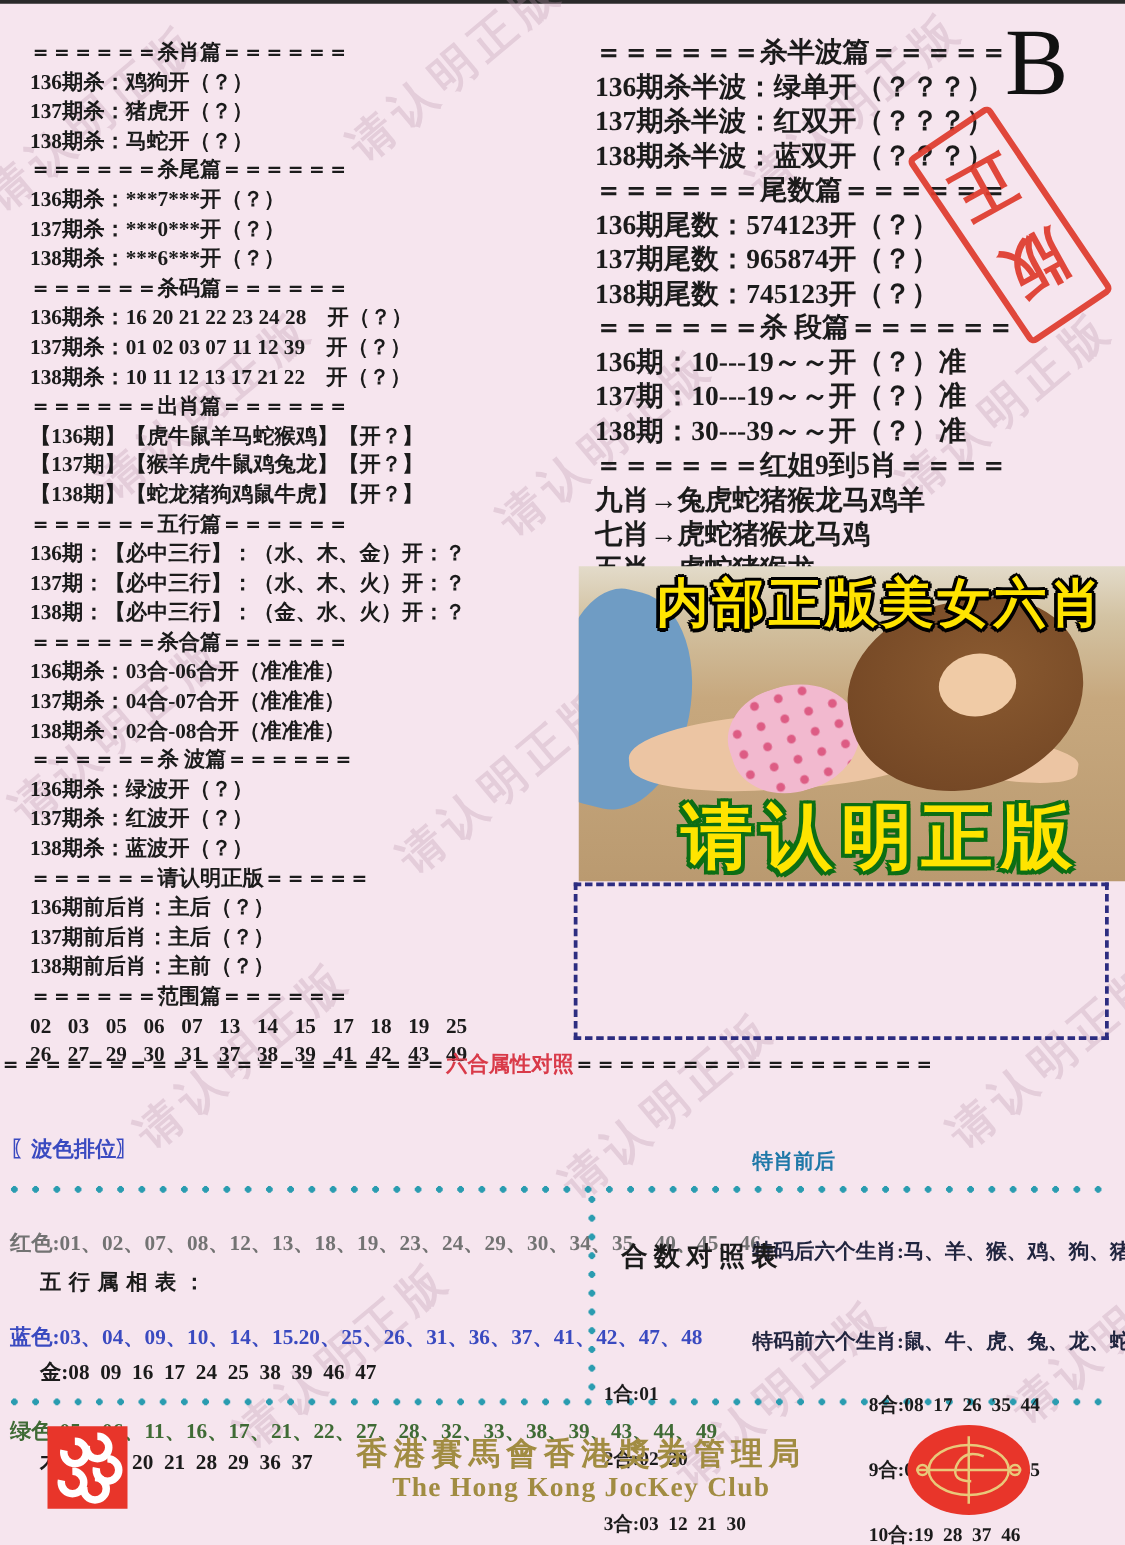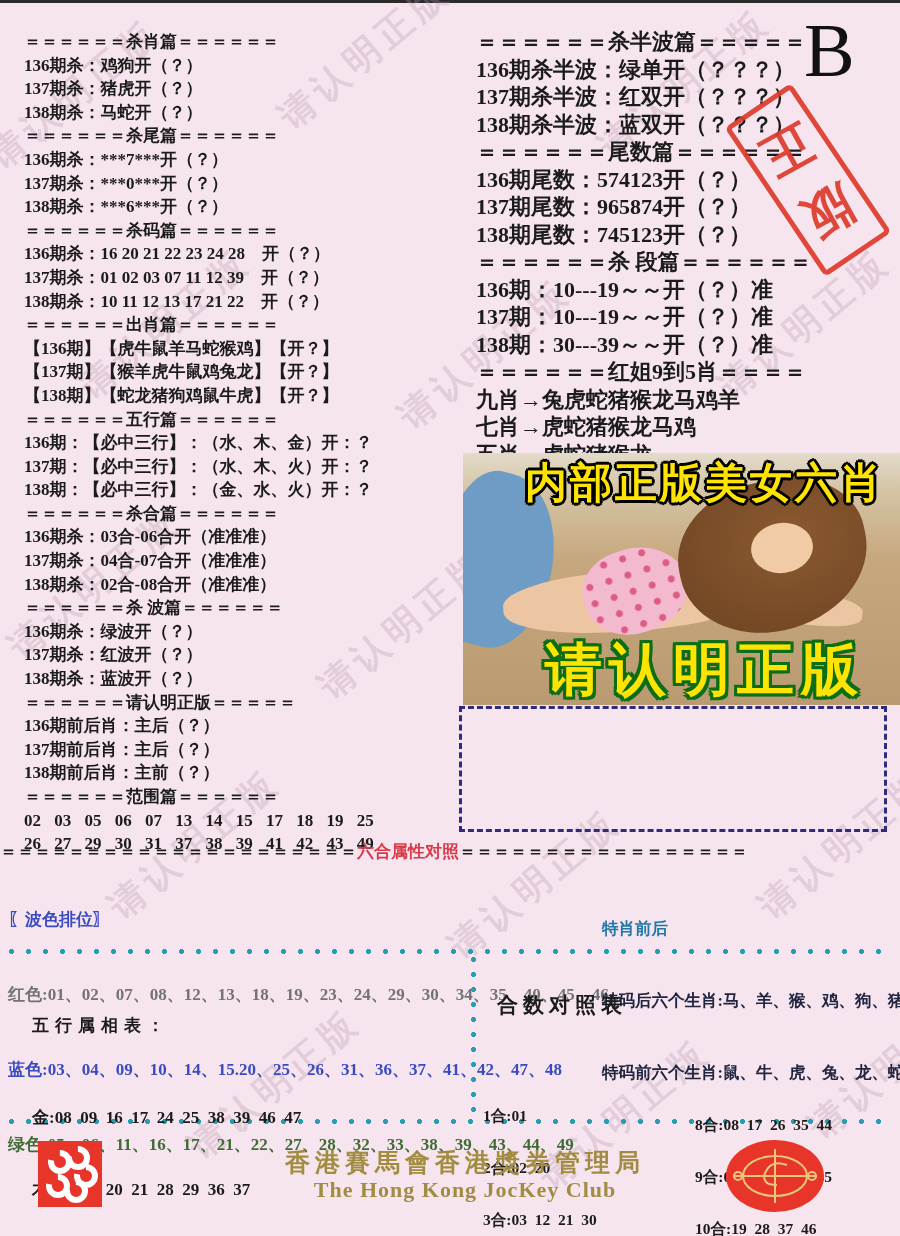--- a/index.html
+++ b/index.html
@@ -66,21 +66,21 @@
   .bose .red { color:#737373; }
   .bose .blue { color:#3a4ac0; }
   .bose .green { color:#3f6b35; }
   .texiao { left:558px; top:869px; font-size:16.5px; line-height:24px; white-space:pre; color:#21253f;margin-left:44px; }
   .texiao .hd { color:#1f78a8; }
   .dot-h { height:7px; background-image:radial-gradient(circle at 3.5px 3.5px,#2a9cb0 0 2.6px,transparent 2.8px); background-size:17px 7px; background-repeat:repeat-x; }
   .dh1 { left:8px; top:948px; width:884px; }
   .dh2 { left:8px; top:1118px; width:884px; }
   .dot-v { left:470px; top:956px; width:7px; height:162px; background-image:radial-gradient(circle at 3.5px 3.5px,#2a9cb0 0 2.6px,transparent 2.8px); background-size:7px 15px; background-repeat:repeat-y; }
   .wuxing { left:32px; top:966px; font-size:17px; line-height:24px; white-space:pre; }
-  .wuxing .title { letter-spacing:6px; margin-bottom:20px; }
+  .wuxing .title { letter-spacing:6px; margin-bottom:0; }
   .heshu { left:483px; top:962px; font-size:15.5px; line-height:17.3px; white-space:pre; }
   .heshu .title { font-size:21px; letter-spacing:5px; margin-left:14px; margin-bottom:24px; }
   .heshu .cols { display:flex; }
   .heshu .c1 { width:212px; }
   .heshu .c2 { padding-top:9px; }
   
   .f-logo { left:38px; top:1141px; width:64px; height:66px; background:#e8352a; display:flex; align-items:center; justify-content:center; }
   .f-cn { left:215px; top:1146px; width:500px; text-align:center; font-size:25px; color:#a18c42; letter-spacing:5px; }
   .f-en { left:215px; top:1177px; width:500px; text-align:center; font-size:22px; color:#a18c42; letter-spacing:1px; font-weight:bold; }
   .f-seal { left:726px; top:1140px; width:98px; height:72px; background:#e8352a; border-radius:50%; display:flex; align-items:center; justify-content:center; }

